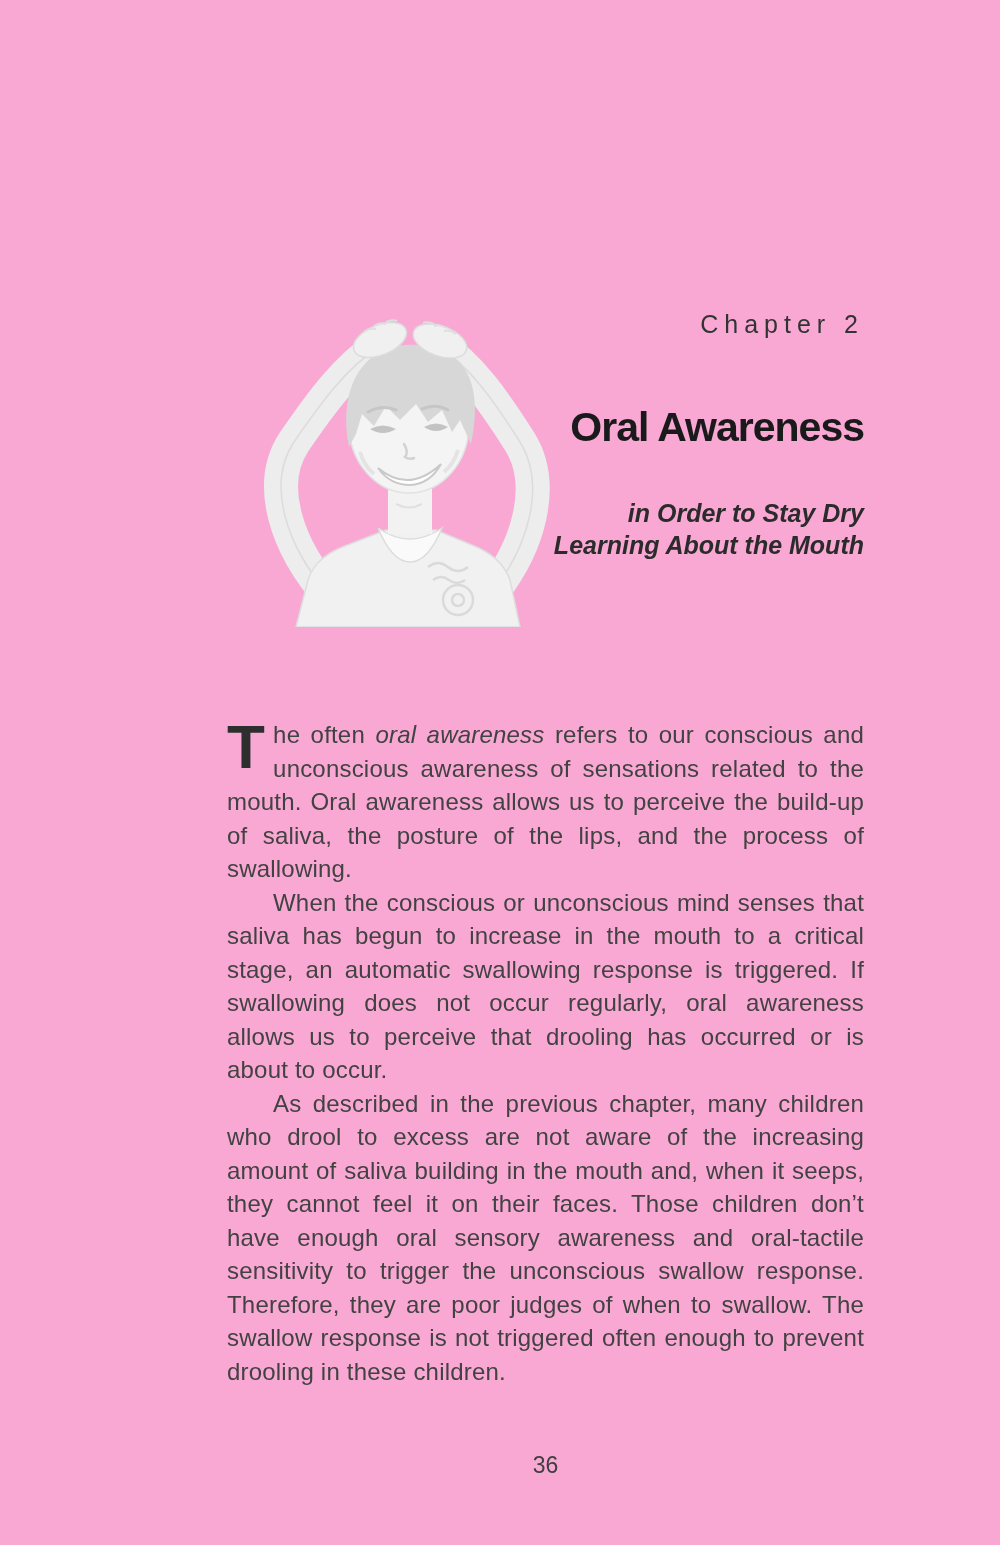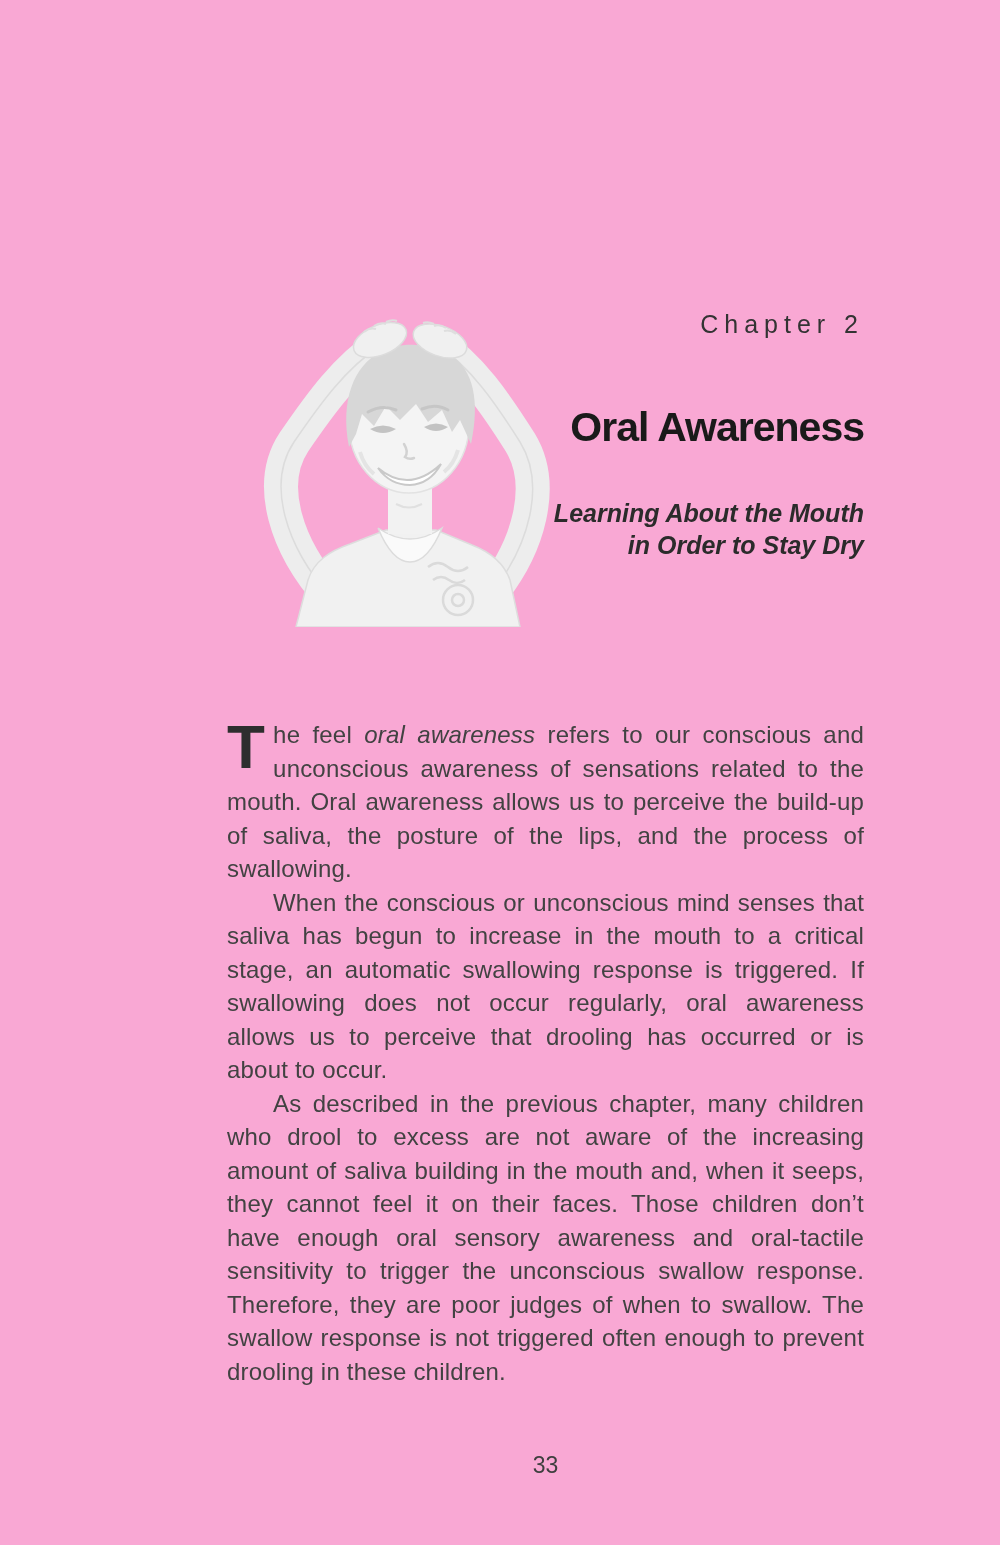--- a/index.html
+++ b/index.html
@@ -154,27 +154,27 @@
       <ellipse cx="152" cy="78" rx="28" ry="15" fill="#f0f0f0" stroke="#dcdcdc" stroke-width="1.5" transform="rotate(-22 152 78)"></ellipse>
       <ellipse cx="212" cy="79" rx="28" ry="15" fill="#f0f0f0" stroke="#dcdcdc" stroke-width="1.5" transform="rotate(20 212 79)"></ellipse>
       <path d="M136 70 q 6 -5 12 -3 M146 64 q 6 -4 12 -2 M158 60 q 6 -3 11 -1" fill="none" stroke="#dedede" stroke-width="2"></path>
       <path d="M228 72 q -6 -5 -12 -3 M218 66 q -6 -4 -12 -2 M206 62 q -6 -3 -11 -1" fill="none" stroke="#dedede" stroke-width="2"></path>
     </g>
   </svg>
 
   <div class="chapter-label">Chapter 2</div>
   <h1 class="chapter-title" style="margin:0;">Oral Awareness</h1>
   <div class="chapter-subtitle">
+    <div>in Order to Stay Dry</div>
     <div>Learning About the Mouth</div>
-    <div>in Order to Stay Dry</div>
   </div>
 
   <div class="body-text">
     <p>
-      <span class="dropcap">T</span><span>he feel </span><span class="italic-term">oral awareness</span><span> refers to our conscious and unconscious awareness of sensations related to the mouth. Oral awareness allows us to perceive the build-up of saliva, the posture of the lips, and the process of swallowing.</span>
+      <span class="dropcap">T</span><span>he often </span><span class="italic-term">oral awareness</span><span> refers to our conscious and unconscious awareness of sensations related to the mouth. Oral awareness allows us to perceive the build-up of saliva, the posture of the lips, and the process of swallowing.</span>
     </p>
     <p class="indented">When the conscious or unconscious mind senses that saliva has begun to increase in the mouth to a critical stage, an automatic swallowing response is triggered. If swallowing does not occur regularly, oral awareness allows us to perceive that drooling has occurred or is about to occur.</p>
     <p class="indented">As described in the previous chapter, many children who drool to excess are not aware of the increasing amount of saliva building in the mouth and, when it seeps, they cannot feel it on their faces. Those children don’t have enough oral sensory awareness and oral-tactile sensitivity to trigger the unconscious swallow response. Therefore, they are poor judges of when to swallow. The swallow response is not triggered often enough to prevent drooling in these children.</p>
   </div>
 
-  <div class="page-number">33</div>
+  <div class="page-number">36</div>
 
 </div>
 
 </body></html>

